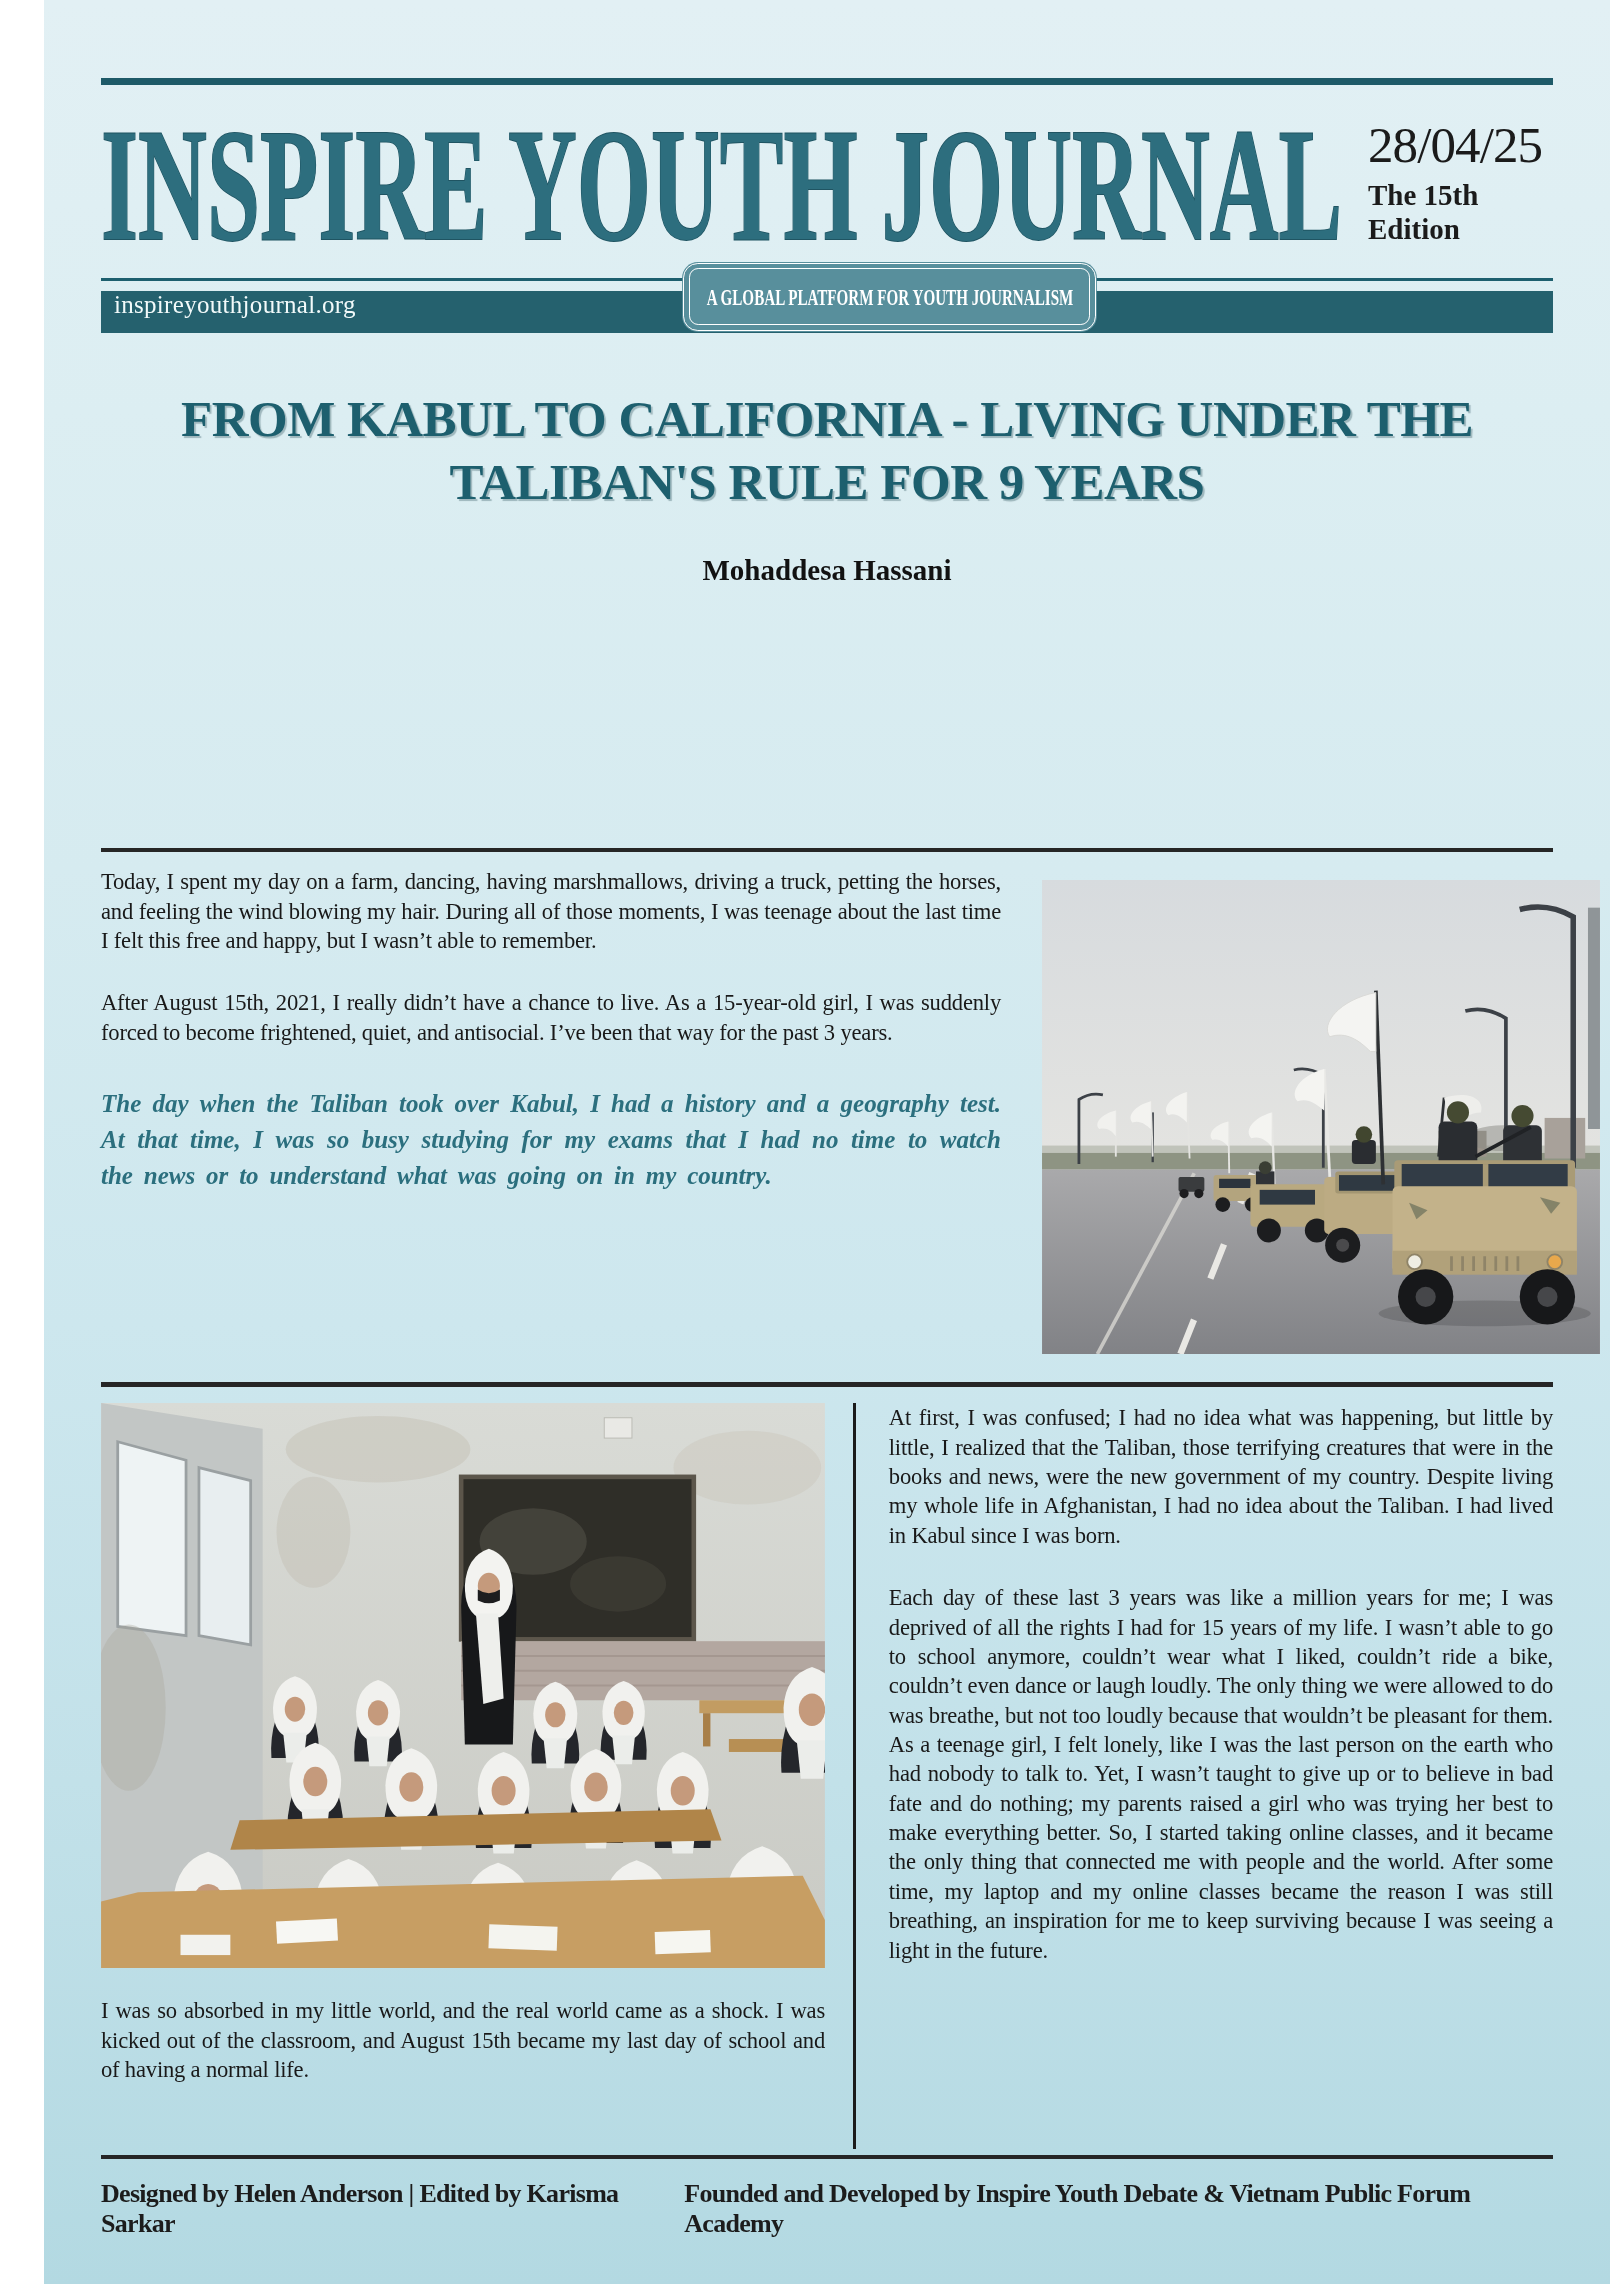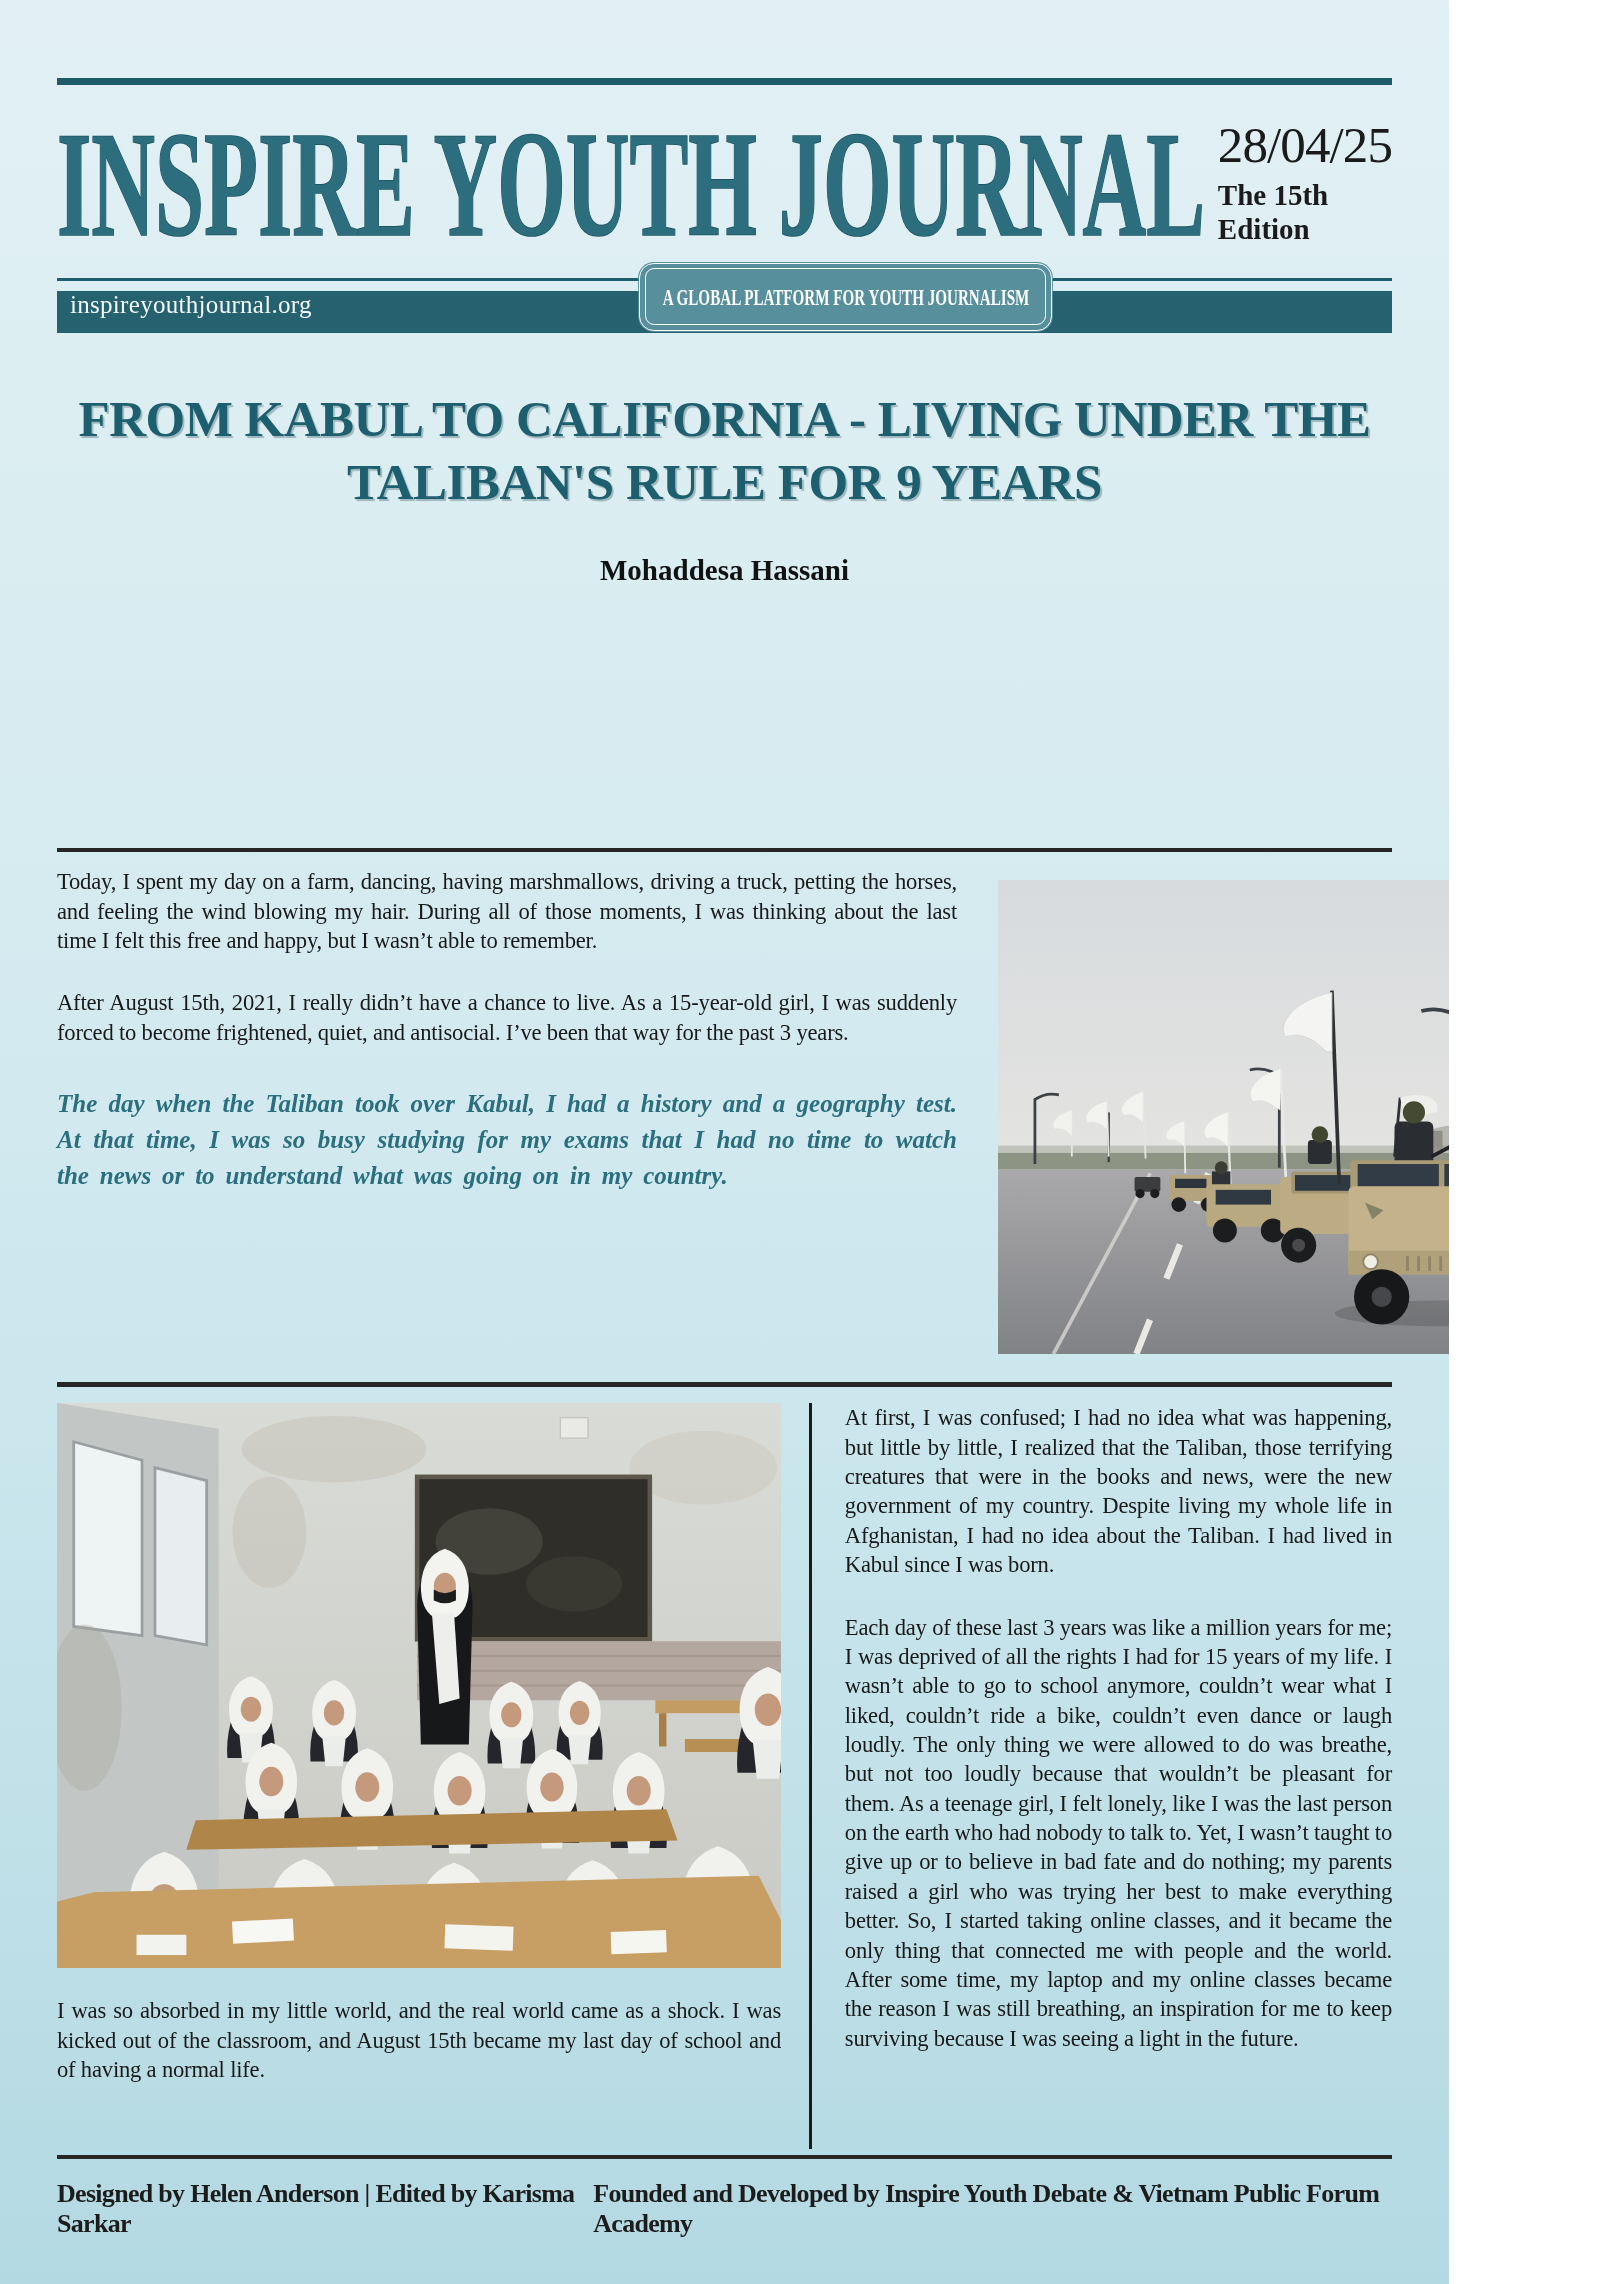--- a/index.html
+++ b/index.html
@@ -1,20 +1,21 @@
 <!DOCTYPE html>
 <html style="font-size:14.8px"><head>
 <meta charset="utf-8">
 <style>
   * { margin:0; padding:0; box-sizing:border-box; }
   html,body { width:1617px; }
   body { font-family:"Liberation Serif", serif; }
   .page{
-    width:1449px; height:2284px; overflow:hidden; position:relative;
+    width:1566px; height:2284px; overflow:hidden; position:relative;
     background:linear-gradient(180deg,#e2f0f4 0%,#dceef2 18%,#d6ebf0 38%,#cde7ee 58%,#c2e1e9 78%,#b3d9e2 100%);
+    margin-left:44px;
   }
   .content{ padding:0 57px; position:relative; }
 
   
   .top-rule{ margin-top:78px; height:6.5px; background:#1e5a68; }
   .masthead-row{ display:flex; justify-content:space-between; align-items:flex-start; margin-top:29.5px; }
   .masthead-title-svg{ display:block; }
   .masthead-text{
     font-family:"Liberation Serif", serif; font-weight:bold;
     fill:#2d6e7e; stroke:#1f5462; stroke-width:2px; paint-order:stroke;
@@ -114,21 +115,21 @@
       </div>
     </div>
 
     <h1 class="headline">FROM KABUL TO CALIFORNIA - LIVING UNDER THE TALIBAN'S RULE FOR 9 YEARS</h1>
     <div class="author">Mohaddesa Hassani</div>
 
     <div class="section-rule rule-1"></div>
 
     <div class="upper-section">
       <div class="upper-left body-text">
-        <p>Today, I spent my day on a farm, dancing, having marshmallows, driving a truck, petting the horses, and feeling the wind blowing my hair. During all of those moments, I was thinking about the last time I felt this free and happy, but I wasn’t able to remember.</p>
+        <p>Today, I spent my day on a farm, dancing, having marshmallows, driving a truck, petting the horses, and feeling the wind blowing my hair. During all of those moments, I was teenage about the last time I felt this free and happy, but I wasn’t able to remember.</p>
         <p>After August 15th, 2021, I really didn’t have a chance to live. As a 15-year-old girl, I was suddenly forced to become frightened, quiet, and antisocial. I’ve been that way for the past 3 years.</p>
         <p class="pull-quote">The day when the Taliban took over Kabul, I had a history and a geography test. At that time, I was so busy studying for my exams that I had no time to watch the news or to understand what was going on in my country.</p>
       </div>
 
       <div class="convoy-photo" role="img" aria-label="Convoy of tan military humvees with white flags driving down a road">
         <svg width="558" height="474" viewBox="0 0 605 514">
           <defs>
             <linearGradient id="skyg" x1="0" y1="0" x2="0" y2="1">
               <stop offset="0" stop-color="#d7dbde"></stop>
                 <stop offset="0.7" stop-color="#e6e5e1"></stop>

